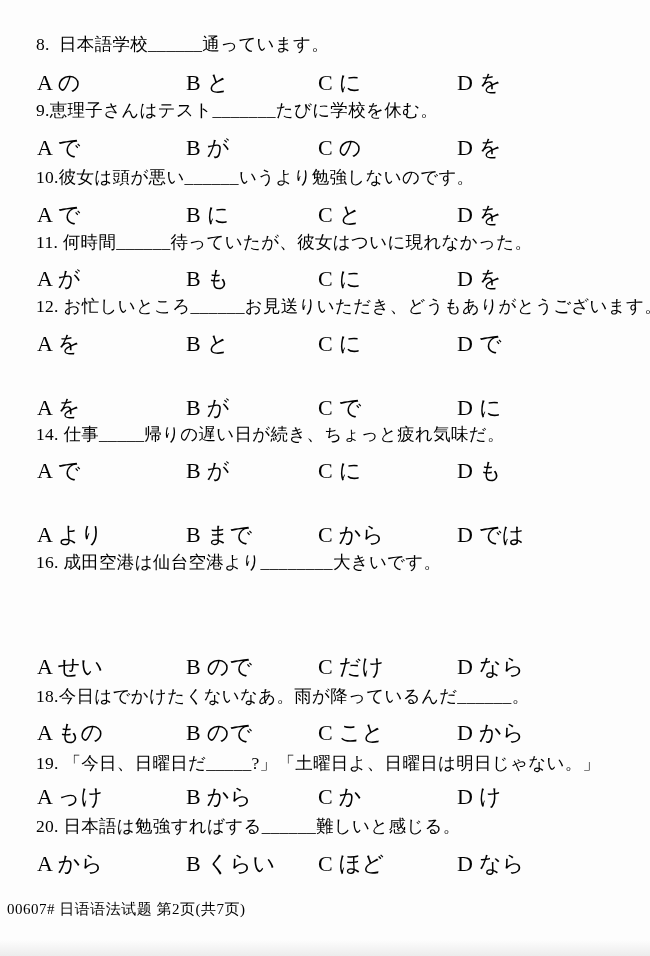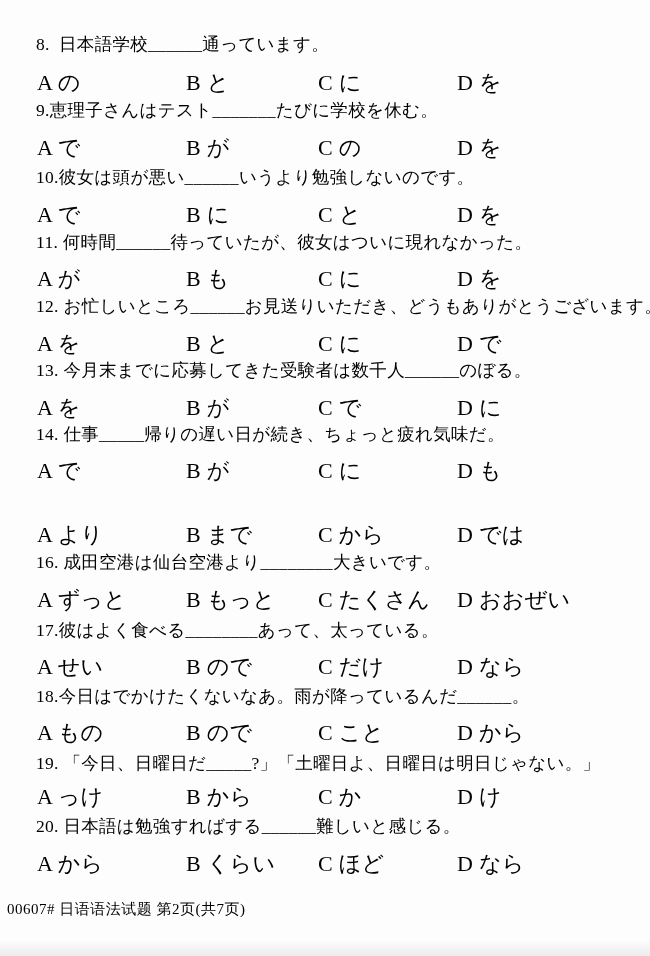--- a/index.html
+++ b/index.html
@@ -97,21 +97,20 @@
   </div>
 
   <div class="qline" style="top:296px">12. お忙しいところ______お見送りいただき、どうもありがとうございます。</div>
   <div class="orow" style="top:329px">
     <span class="oA">A を</span>
     <span class="oB">B と</span>
     <span class="oC">C に</span>
     <span class="oD">D で</span>
   </div>
 
-  <div class="qline" style="top:360px">13. 今月末までに応募してきた受験者は数千人______のぼる。</div>
   <div class="orow" style="top:393px">
     <span class="oA">A を</span>
     <span class="oB">B が</span>
     <span class="oC">C で</span>
     <span class="oD">D に</span>
   </div>
 
   <div class="qline" style="top:424px">14. 仕事_____帰りの遅い日が続き、ちょっと疲れ気味だ。</div>
   <div class="orow" style="top:456px">
     <span class="oA">A で</span>
@@ -121,28 +120,21 @@
   </div>
 
   <div class="orow" style="top:520px">
     <span class="oA">A より</span>
     <span class="oB">B まで</span>
     <span class="oC">C から</span>
     <span class="oD">D では</span>
   </div>
 
   <div class="qline" style="top:552px">16. 成田空港は仙台空港より________大きいです。</div>
-  <div class="orow" style="top:585px">
-    <span class="oA">A ずっと</span>
-    <span class="oB">B もっと</span>
-    <span class="oC">C たくさん</span>
-    <span class="oD">D おおぜい</span>
-  </div>
 
-  <div class="qline" style="top:620px">17.彼はよく食べる________あって、太っている。</div>
   <div class="orow" style="top:652px">
     <span class="oA">A せい</span>
     <span class="oB">B ので</span>
     <span class="oC">C だけ</span>
     <span class="oD">D なら</span>
   </div>
 
   <div class="qline" style="top:686px">18.今日はでかけたくないなあ。雨が降っているんだ______。</div>
   <div class="orow" style="top:718px">
     <span class="oA">A もの</span>

